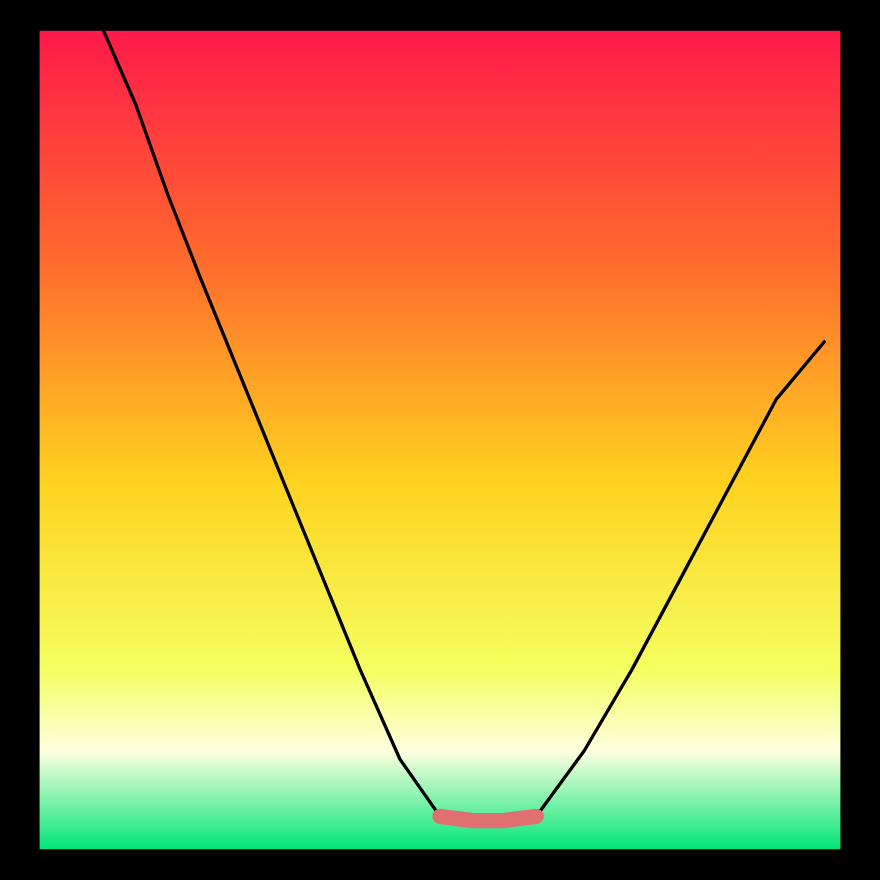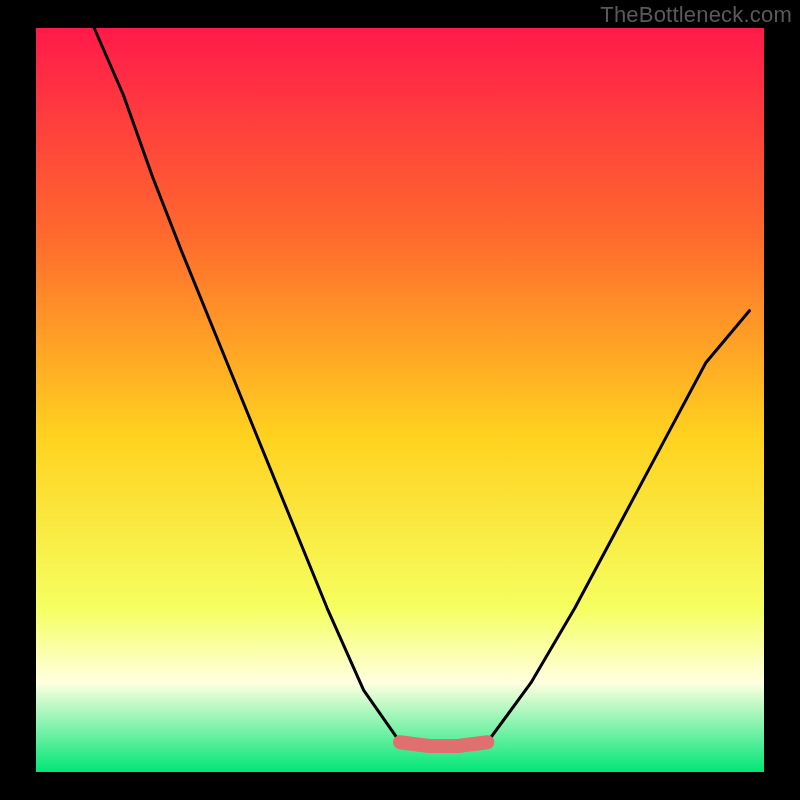--- a/index.html
+++ b/index.html
@@ -31,21 +31,20 @@
     position: absolute;
     top: 0;
     left: 0;
   }
 </style>
 </head>
 <body>
 
 <div class="frame">
 
-  <div class="watermark" style="color: rgb(90, 90, 90);">TheBottleneck.com</div>
 
   <svg width="800" height="800" viewBox="0 0 800 800">
     <defs>
       <linearGradient id="bg-grad" x1="0" y1="0" x2="0" y2="1">
         <stop id="g0" offset="0%" stop-color="#ff1a4a"></stop>
         <stop id="g1" offset="28%" stop-color="#ff6a2d"></stop>
         <stop id="g2" offset="55%" stop-color="#ffd21f"></stop>
         <stop id="g3" offset="78%" stop-color="#f5ff60"></stop>
         <stop id="g4" offset="88%" stop-color="#ffffe0"></stop>
         <stop id="g5" offset="100%" stop-color="#00e676"></stop>

